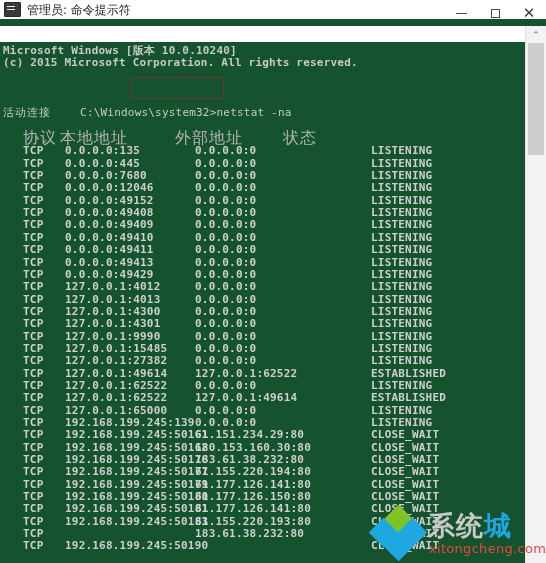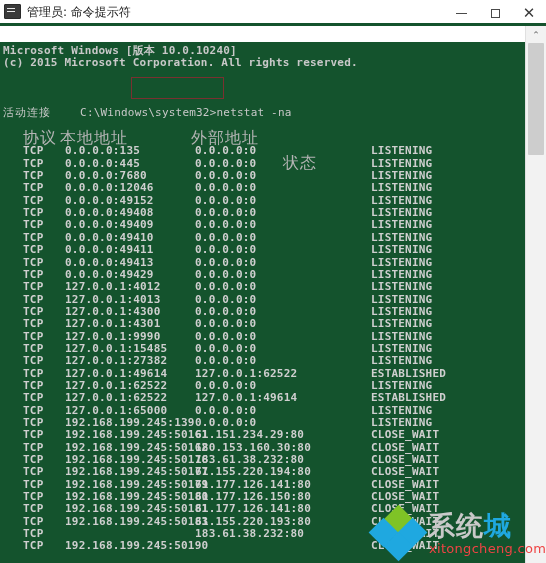--- a/index.html
+++ b/index.html
@@ -21,21 +21,21 @@
     background: #ffffff;
     box-sizing: border-box;
     overflow: hidden;
   }
 
   
   .titlebar {
     position: relative;
     height: 26px;
     background: #ffffff;
-    border-bottom: 3px solid #14532d;
+    border-bottom: 7px solid #14532d;
     display: flex;
     align-items: center;
     padding-left: 4px;
     box-sizing: border-box;
   }
   .tb-icon {
     width: 15px;
     height: 13px;
     background: #3a3a3a;
     border: 1px solid #2a2a2a;
@@ -186,22 +186,22 @@
     top: 0;
     color: #b4b4b4;
     font-family: "DejaVu Sans", sans-serif;
     font-size: 16px;
     line-height: 14px;
     letter-spacing: 1px;
     white-space: pre;
   }
   .h-proto { left: 20px; }
   .h-local { left: 57px; }
-  .h-foreign { left: 172px; margin-left: 16px; }
-  .h-state { left: 280px; margin-top: 25px; }
+  .h-foreign { left: 172px; }
+  .h-state { left: 280px; }
 
   
   .scrollbar {
     position: absolute;
     right: 0;
     top: 26px;
     width: 21px;
     height: 537px;
     background: #f2f2f2;
     border-left: 1px solid #e0e0e0;

